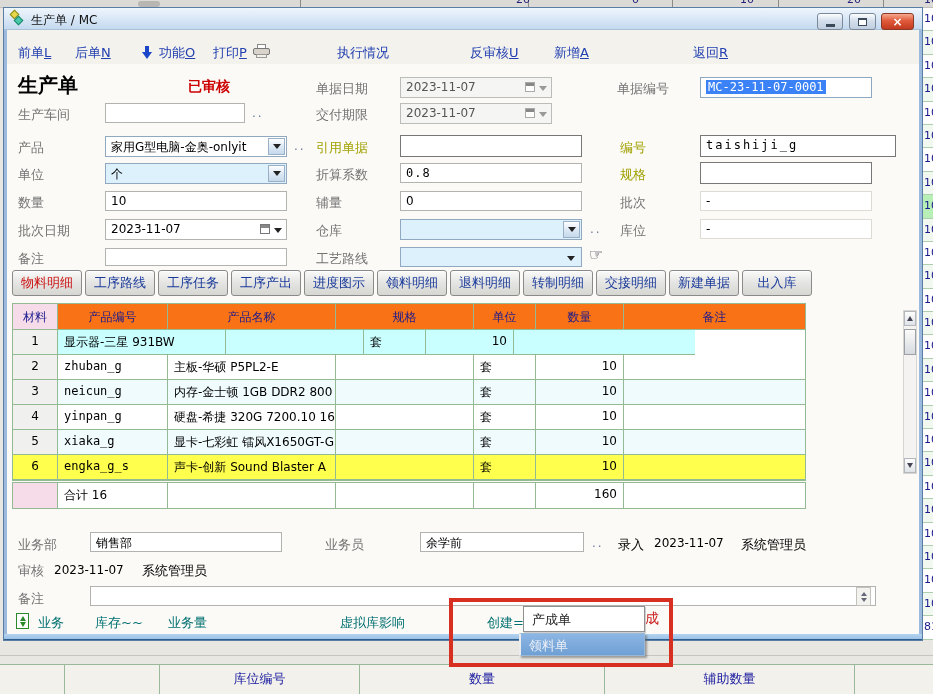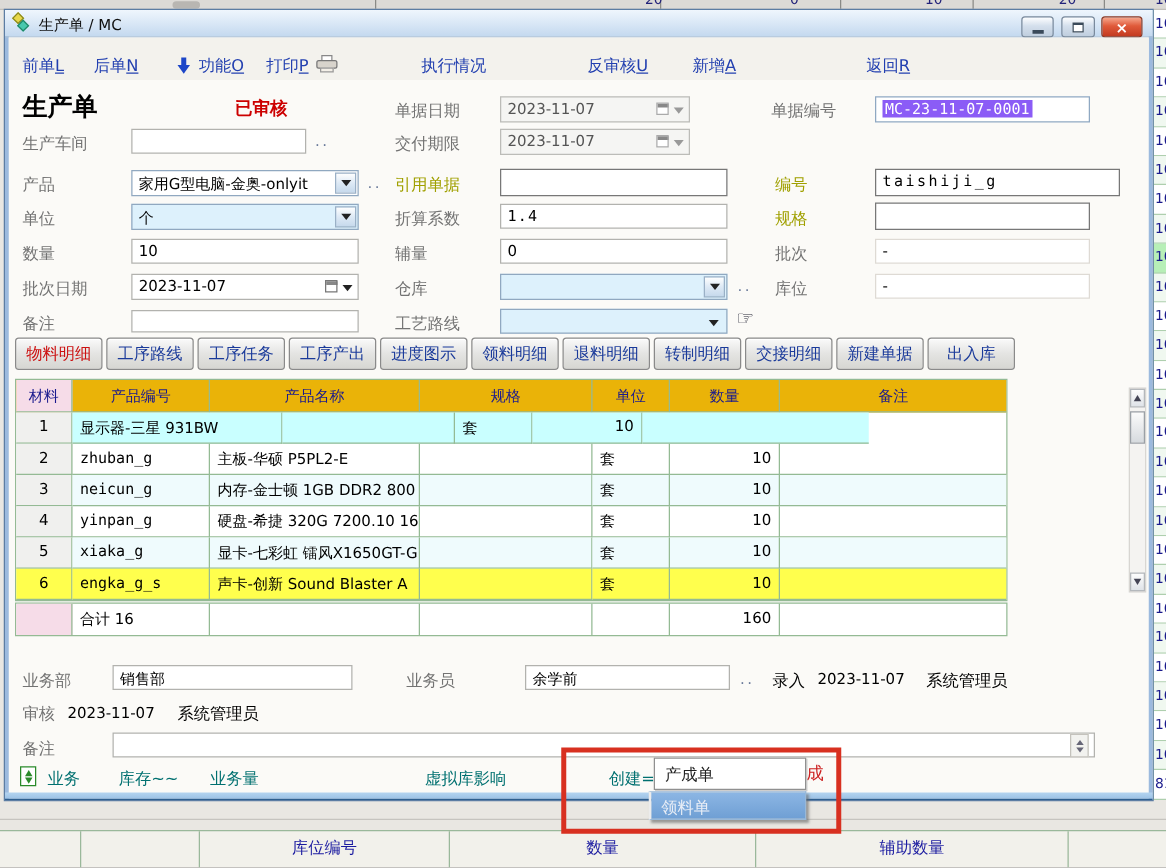--- a/index.html
+++ b/index.html
@@ -75,37 +75,37 @@
   .datefield { position:absolute; background:#f5f5f3; border:1px solid #bcbcb8; color:#555; padding:2px 5px; height:21px; font-size:12px; }
   .combo { position:absolute; background:#fff; border:1px solid #90a8c0; height:21px; padding:2px 20px 2px 5px; font-size:12px; white-space:nowrap; overflow:hidden; }
   .combo.blue { background:#ddf1fc; }
   .cmb-btn { position:absolute; right:1px; top:1px; bottom:1px; width:17px; background:linear-gradient(#fefefe,#dde9f5 50%,#c6d9ec); border:1px solid #9ab0c6; display:flex; align-items:center; justify-content:center; }
   .tri-dn { width:0; height:0; border-left:4px solid transparent; border-right:4px solid transparent; border-top:5px solid #222; }
   .tri-dn.gray { border-top-color:#999; }
   .cal-ico { display:inline-block; width:10px; height:10px; border:1px solid #777; background:
     linear-gradient(#888,#888) 0 0/10px 3px no-repeat, #fff; vertical-align:middle; }
   .cal-ico.gray { border-color:#aaa; }
   .dots { position:absolute; color:#6a7a9a; font-size:12px; letter-spacing:2px; }
-  .sel-text { background:#8b5cf6; color:#fff; padding:0 2px; font-family:"DejaVu Sans Mono","Liberation Mono",monospace; font-size:12px; }
+  .sel-text { background:#3b82f6; color:#fff; padding:0 2px; font-family:"DejaVu Sans Mono","Liberation Mono",monospace; font-size:12px; }
   .hand-ico { position:absolute; font-size:16px; color:#223; }
   .spinner { position:absolute; width:15px; height:19px; background:#f2f2ef; border:1px solid #c4c2bc; display:flex; flex-direction:column; align-items:center; justify-content:center; gap:2px; }
   .sp-up { width:0;height:0;border-left:3px solid transparent;border-right:3px solid transparent;border-bottom:4px solid #667; }
   .sp-dn { width:0;height:0;border-left:3px solid transparent;border-right:3px solid transparent;border-top:4px solid #667; }
 
   
   #tabrow { position:absolute; left:8px; top:262px; display:flex; gap:3px; }
   .tabbtn { width:70px; height:26px; border:1px solid #8a8a8a; border-radius:3px;
     background:linear-gradient(#fafafa,#e4e4e2 50%,#d6d6d2); color:#1a3a9a; font-size:13px;
     display:flex; align-items:center; justify-content:center; box-shadow:inset 0 1px 0 #fff; }
   .tabbtn.active { color:#cc1111; }
 
   
   #mtable { position:absolute; left:8px; top:295px; width:794px; border:1px solid #94ba94; background:#fff; }
   .trow { display:flex; height:25px; }
-  .trow.hdr { height:26px; background:#eab308; }
+  .trow.hdr { height:26px; background:#f97316; }
   .tcell { border-right:1px solid #94ba94; border-bottom:1px solid #94ba94; padding:4px 6px; font-size:12px; overflow:hidden; white-space:nowrap; }
   .c0 { width:45px; text-align:center; padding:4px 2px; }
   .c1 { width:110px; font-family:"DejaVu Sans Mono","Liberation Mono",monospace; }
   .c2 { width:168px; }
   .c3 { width:138px; }
   .c4 { width:62px; }
   .c5 { width:88px; text-align:right; }
   .c6 { width:181px; border-right:none; }
   .hdr .tcell { color:#1a1a8e; text-align:center; font-family:"DejaVu Sans","Liberation Sans",sans-serif; padding-top:5px; }
   .hdr .c0 { background:#f6dce8; }
@@ -278,21 +278,21 @@
 
     <span class="flabel" style="left:312px;top:98px">交付期限</span>
     <div class="datefield" style="left:396px;top:95px;width:152px;padding-right:30px"><span>2023-11-07</span>
       <span style="position:absolute;right:16px;top:4px" class="cal-ico gray"></span>
       <span style="position:absolute;right:4px;top:8px" class="tri-dn gray"></span></div>
 
     <span class="flabel olive" style="left:312px;top:131px">引用单据</span>
     <div class="tbox dark" style="left:396px;top:127px;width:182px"></div>
 
     <span class="flabel" style="left:312px;top:158px">折算系数</span>
-    <div class="tbox mono" style="left:396px;top:155px;width:182px">1.4</div>
+    <div class="tbox mono" style="left:396px;top:155px;width:182px">0.8</div>
 
     <span class="flabel" style="left:312px;top:186px">辅量</span>
     <div class="tbox" style="left:396px;top:183px;width:182px">0</div>
 
     <span class="flabel" style="left:312px;top:214px">仓库</span>
     <div class="combo blue" style="left:396px;top:211px;width:182px"><span></span>
       <span class="cmb-btn">
           <span class="tri-dn"></span>
         </span></div>
     <span class="dots" style="left:586px;top:214px">..</span>

